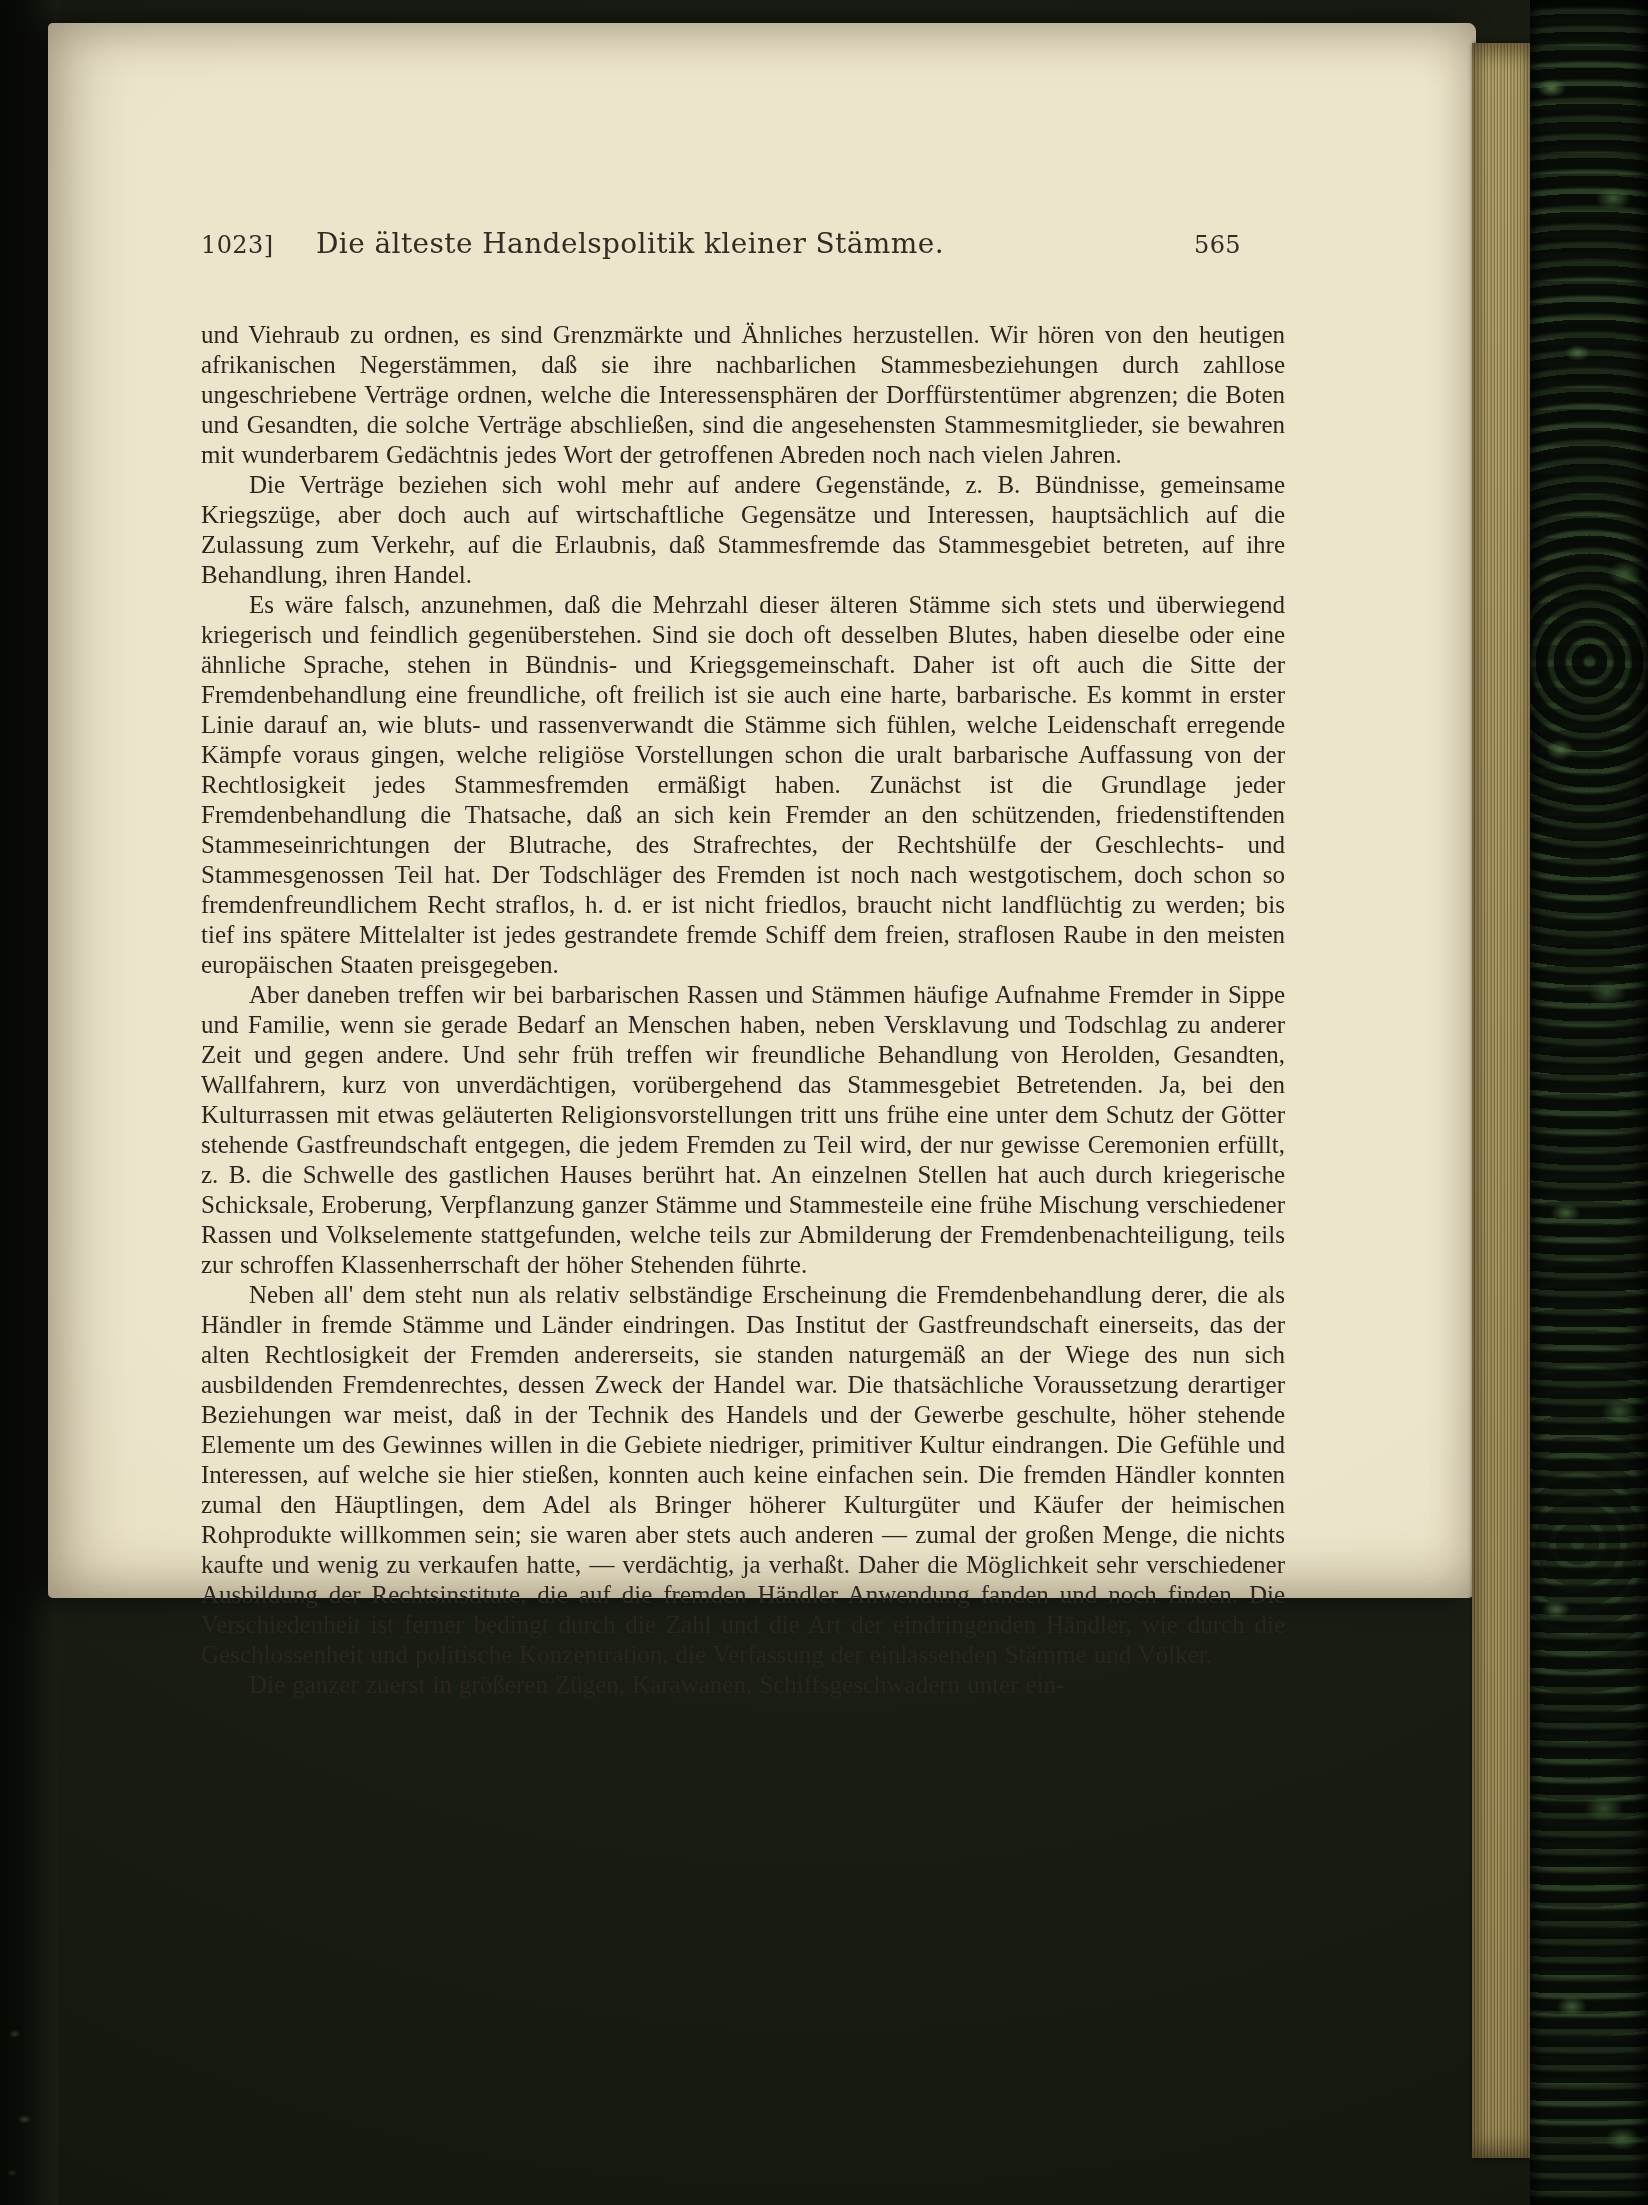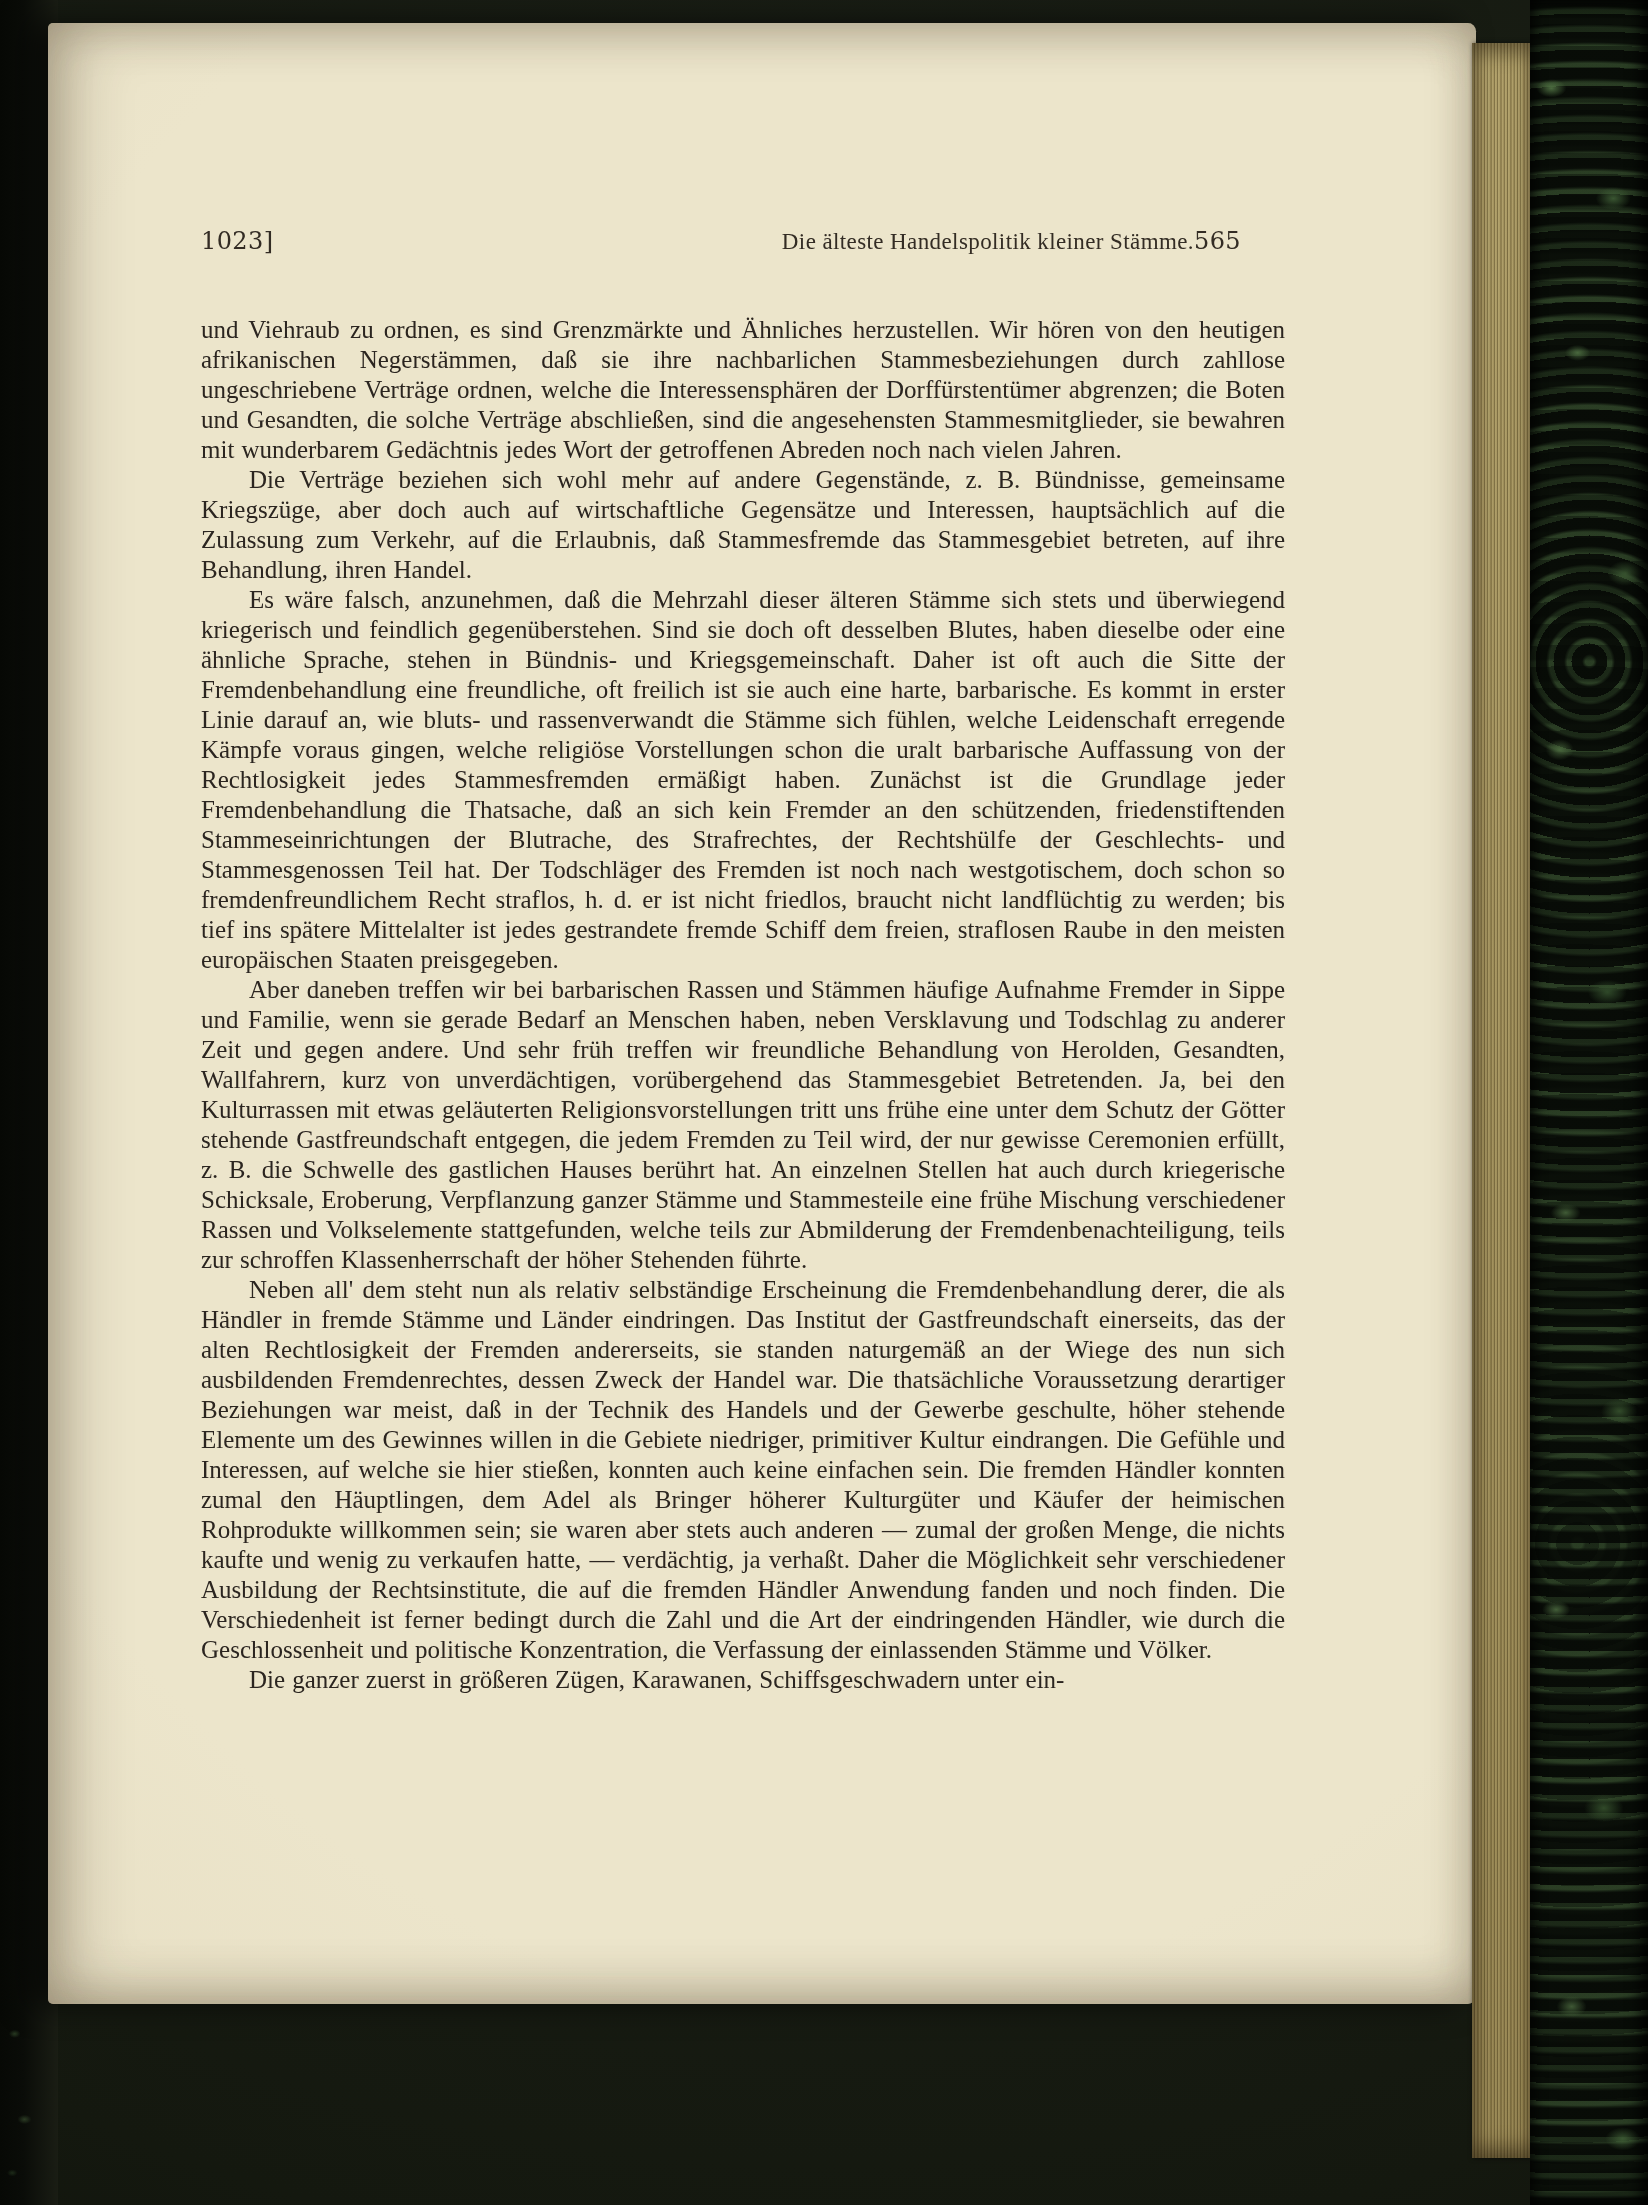--- a/index.html
+++ b/index.html
@@ -34,21 +34,21 @@
     height: 100%;
     background: linear-gradient(90deg, #07090５ 0%, #0a0c08 40%, #1a1d14 100%);
     background: linear-gradient(90deg, #070905 0%, #0a0c08 40%, #1a1d14 100%);
   }
   
   .page {
     position: absolute;
     left: 48px;
     top: 23px;
     width: 1428px;
-    height: 1981px;
+    height: 1575px;
     border-radius: 5px 8.2px 8.2px 5px;
     background:
       radial-gradient(120% 100% at 55% 45%, #ece5cb 55%, #e5dcc0 85%, #ddd2b2 100%);
     box-shadow:
       -18px 0 31px rgba(0,0,0,0.6),
       inset 28px 0 58px rgba(55,42,24,0.22),
       inset -15px 0 40px rgba(80,62,35,0.14),
       inset 0 16.5px 41px rgba(80,62,35,0.10),
       inset 0 -20px 49px rgba(80,62,35,0.14);
     box-sizing: border-box;
@@ -62,23 +62,22 @@
     letter-spacing: 0.4px;
     color: #332c24;
   }
   .page-header .sig {
     width: 115px;
     text-align: left;
     font-size: 24px;
   }
   .page-header .running {
     flex: 1;
-    text-align: right;
-    font-size: 23px;
-    font-family: Liberation Serif, serif;
+    text-align: left;
+    font-size: 28px;
   }
   .page-header .pno {
     width: 91px;
     font-size: 24px;
   }
   .page-body {
     margin-top: 60px;
     font-size: 25px;
     line-height: 30px;
     text-align: justify;

